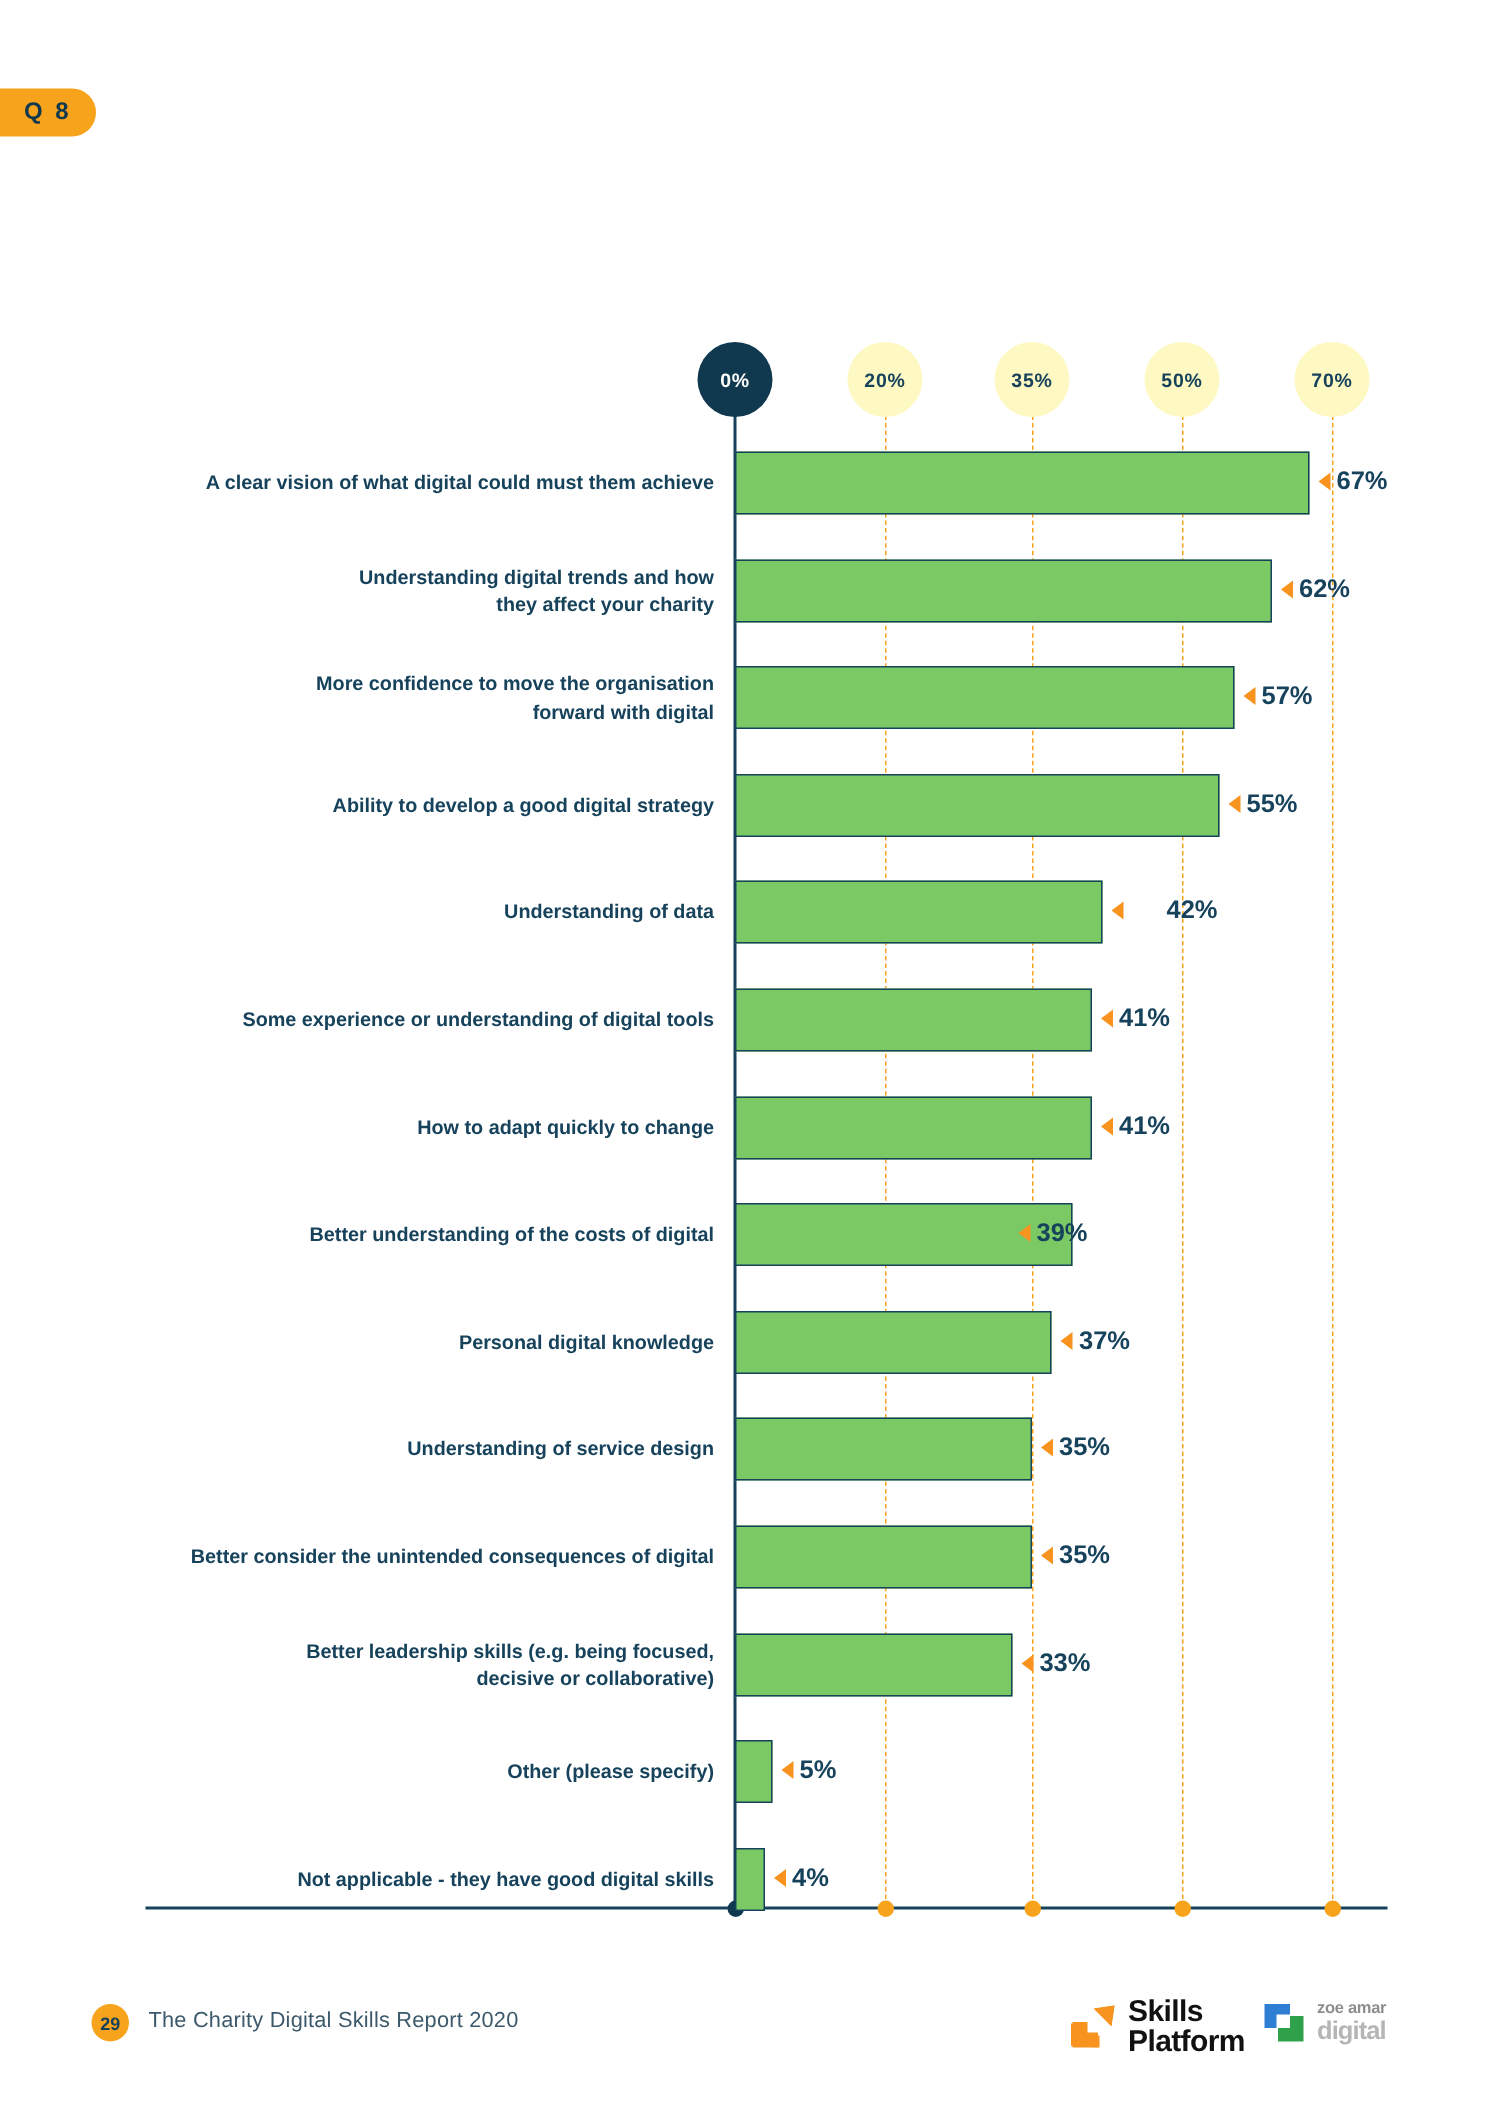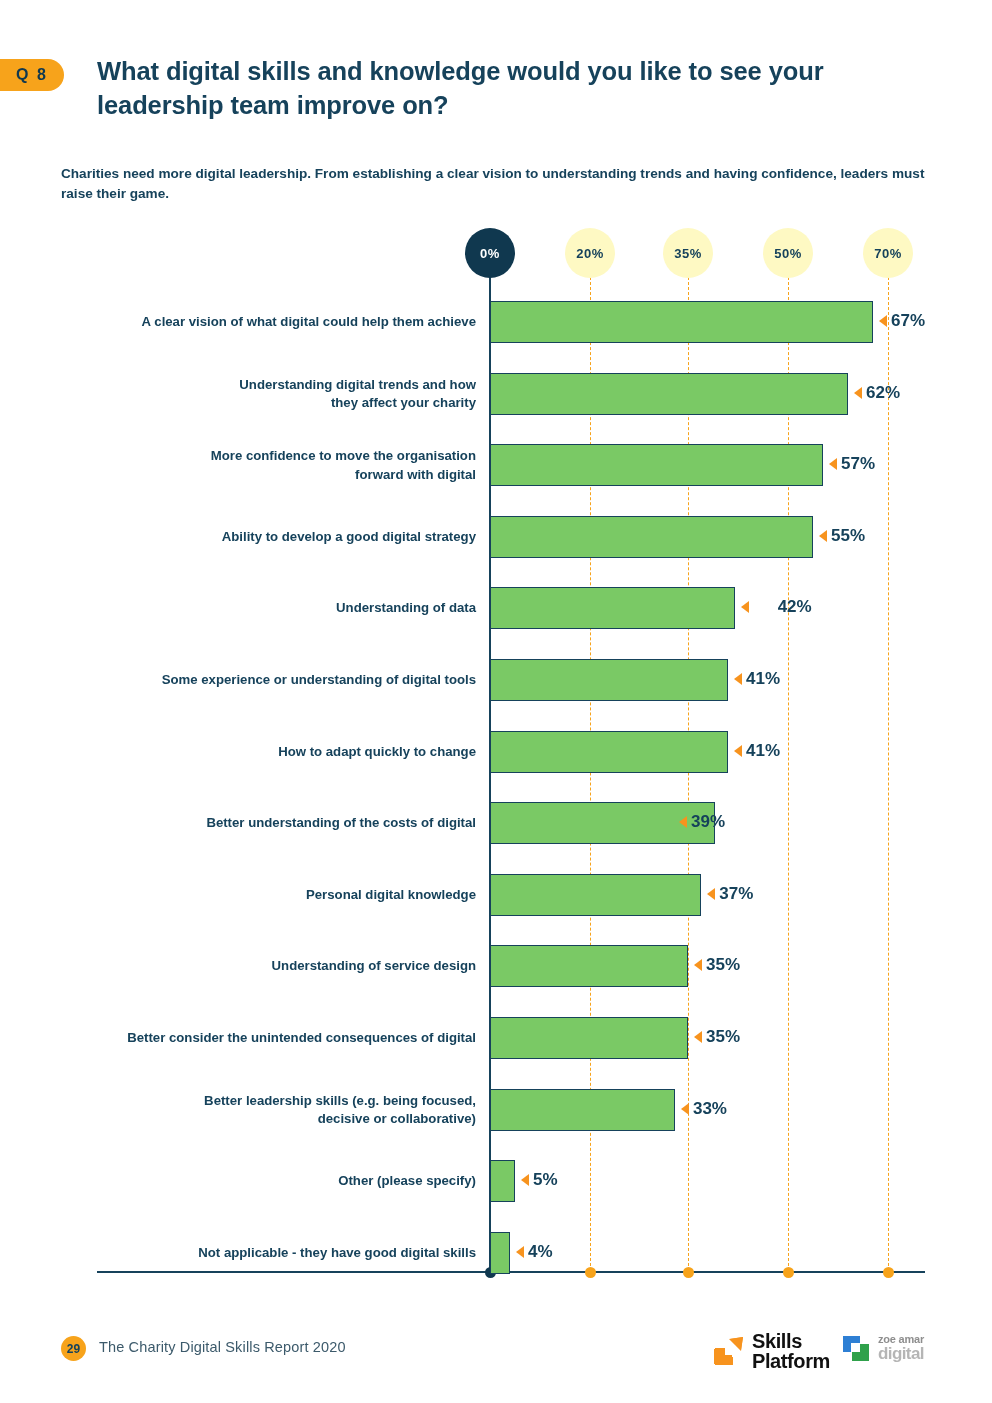--- a/index.html
+++ b/index.html
@@ -105,22 +105,20 @@
   .za-text { line-height: 1.0; }
   .za-top { font-size: 11px; font-weight: bold; color: #8E8E8E; letter-spacing: -.2px; }
   .za-bot { font-size: 17px; font-weight: bold; color: #B5B5B5; letter-spacing: -.6px; }
 </style>
 </head>
 <body>
 
 <div class="page">
 
   <div class="qbadge">Q 8</div>
-  <div class="title">What digital skills and knowledge would you like to see your leadership team improve on?</div>
-  <div class="subtitle">Charities need more digital leadership. From establishing a clear vision to understanding trends and having confidence, leaders must raise their game.</div>
 
   <div class="chart" id="chart">
     <div class="axis-v"></div>
     <div class="axis-h"></div>
     <div id="gridlines">
         <div class="axis-dot zero" style="left: 485px;"></div>
         <div class="gridline" style="left: 590px;"></div>
         <div class="axis-dot" style="left: 585px;"></div>
         <div class="gridline" style="left: 688px;"></div>
         <div class="axis-dot" style="left: 683px;"></div>
@@ -131,21 +129,21 @@
       </div>
     <div id="ticks">
         <div class="tickcircle zero" style="left: 465px;">0%</div>
         <div class="tickcircle" style="left: 565px;">20%</div>
         <div class="tickcircle" style="left: 663px;">35%</div>
         <div class="tickcircle" style="left: 763px;">50%</div>
         <div class="tickcircle" style="left: 863px;">70%</div>
       </div>
     <div id="rows">
         <div class="row" style="top: 301px;">
-          <div class="row-label" style="top: 12px;">A clear vision of what digital could help them achieve</div>
+          <div class="row-label" style="top: 12px;">A clear vision of what digital could must them achieve</div>
           <div class="bar" style="width: 383px;"></div>
           <div class="bar-value" style="left: 879px; top: 10px;">
             <span class="caret"></span>
             <span>67%</span>
           </div>
         </div>
         <div class="row" style="top: 372.6px;">
           <div class="row-label" style="top: 3px;">Understanding digital trends and how<br>they affect your charity</div>
           <div class="bar" style="width: 358px;"></div>
           <div class="bar-value" style="left: 854px; top: 10px;">

